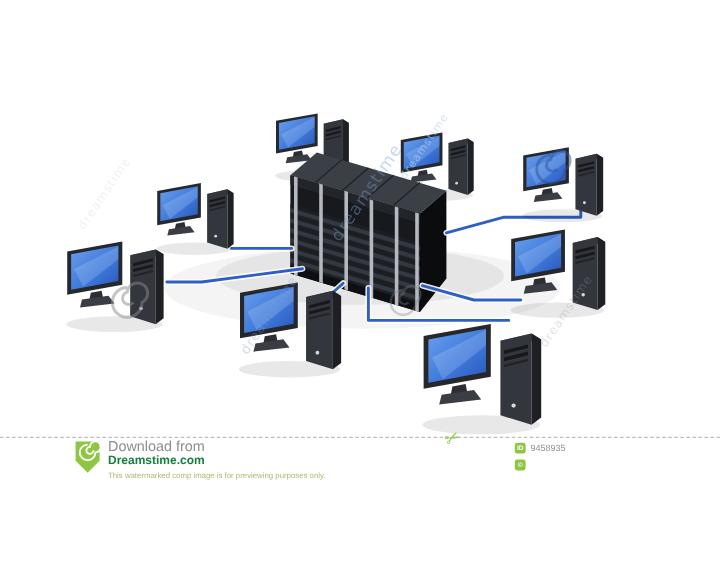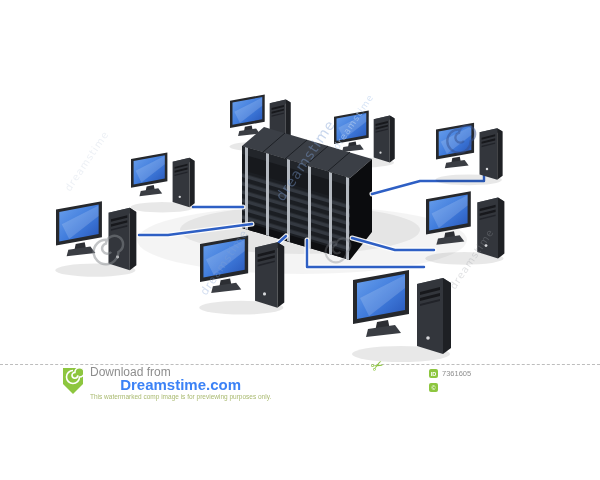--- a/index.html
+++ b/index.html
@@ -10,21 +10,21 @@
   .scene{position:absolute;left:0;top:0;}
 
   
   .footer{position:absolute;left:0;top:362px;width:600px;height:44px;}
   .cutline{position:absolute;left:0;top:2px;width:600px;border-top:1px dashed #bdbdbd;}
   .scissors{position:absolute;left:371px;top:-4px;font-size:15px;color:var(--brand-green);
             transform:rotate(-28deg);line-height:1;}
   .logo{position:absolute;left:61px;top:4px;}
   .dl-block{position:absolute;left:90px;top:4px;}
   .dl-from{font-size:12px;color:#8d8d8d;line-height:12px;}
-  .dl-site{font-size:15px;font-weight:bold;color:#3b82f6;line-height:14px;text-align:center;}
+  .dl-site{font-size:10px;font-weight:bold;color:#15803d;line-height:14px;}
   .dl-disc{font-size:6.5px;color:#a9ba70;line-height:8px;margin-top:1px;}
   .rights{position:absolute;left:429px;top:6px;font-size:7.5px;color:#8f8f8f;}
   .r-row{display:flex;align-items:center;height:11px;margin-bottom:3px;}
   .badge{width:9px;height:9px;border-radius:2px;background:var(--brand-green);color:#fff;
          font-size:5.5px;font-weight:bold;display:inline-flex;align-items:center;
          justify-content:center;margin-right:4px;flex:0 0 auto;}
   .r-txt{white-space:nowrap;}
 </style>
 </head>
 <body>
@@ -139,20 +139,20 @@
 
     <div class="dl-block">
       <div class="dl-from">Download from</div>
       <div class="dl-site">Dreamstime.com</div>
       <div class="dl-disc">This watermarked comp image is for previewing purposes only.</div>
     </div>
 
     <div class="rights">
       <div class="r-row">
         <span class="badge">ID</span>
-        <span class="r-txt">7361605</span>
+        <span class="r-txt">9458935</span>
       </div>
       <div class="r-row">
         <span class="badge">©</span>
       </div>
     </div>
   </div>
 </div>
 
 </body></html>

